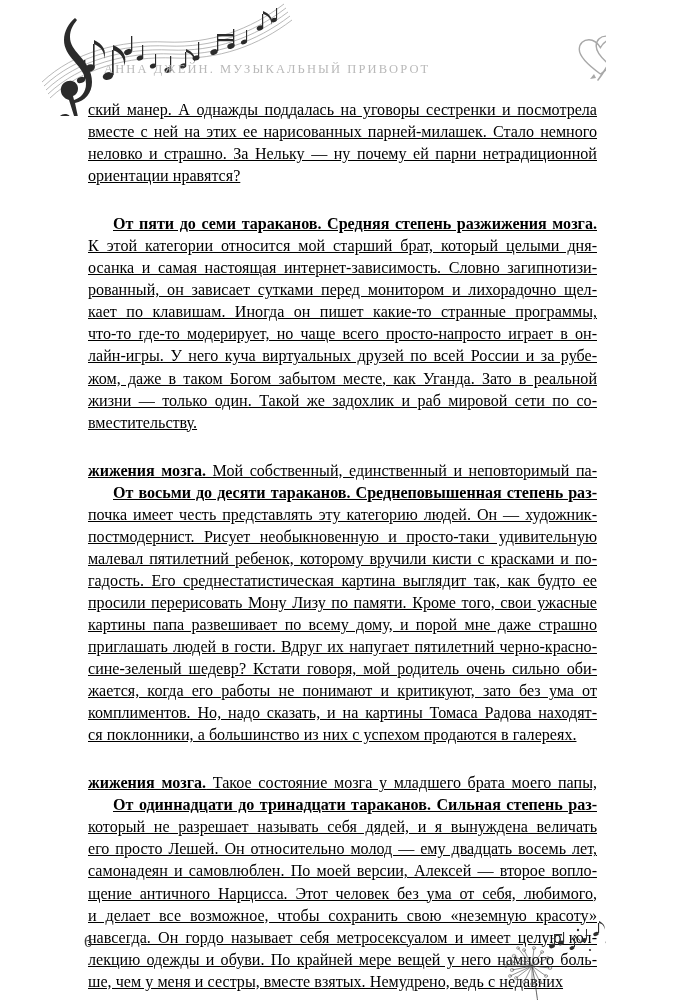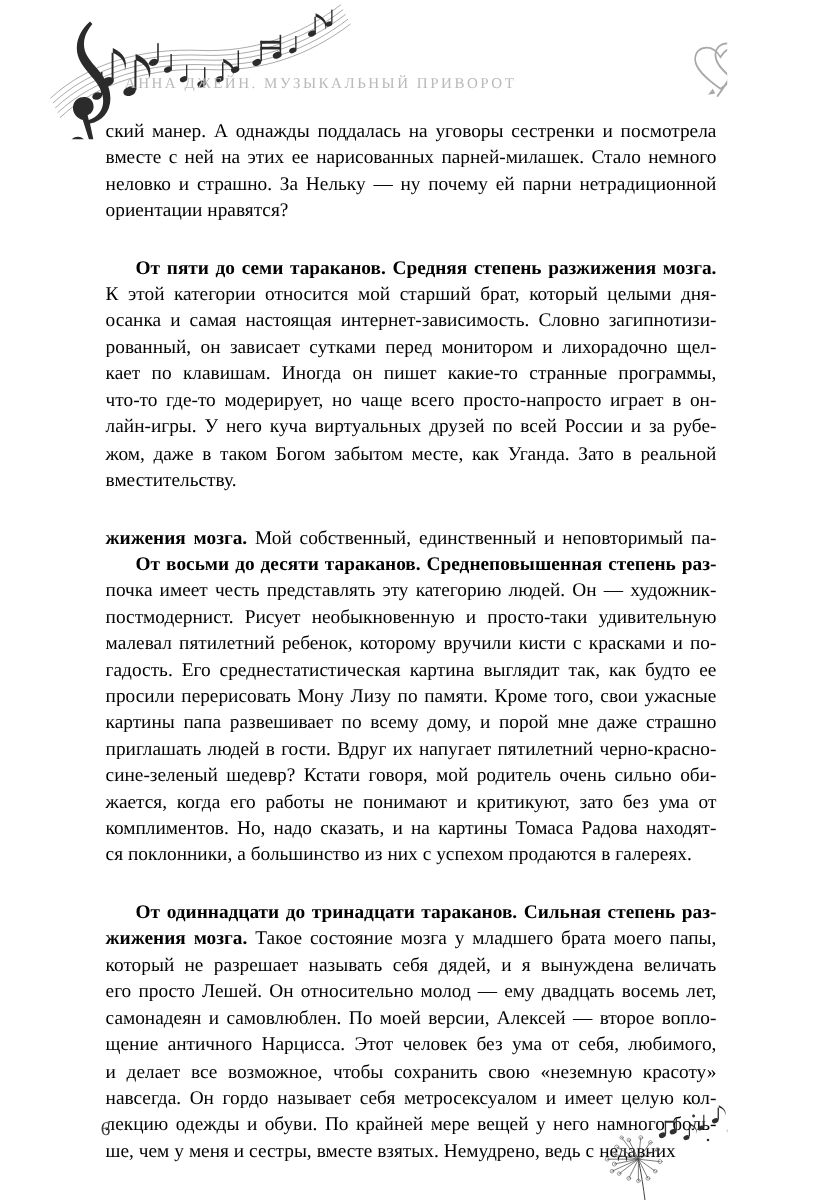--- a/index.html
+++ b/index.html
@@ -60,20 +60,21 @@
     height: 96px;
     pointer-events: none;
   }
 
   
   .textblock {
     position: absolute;
     left: 88px;
     top: 99px;
     width: 509px;
+    text-decoration: underline;
   }
   .para {
     margin: 0;
     font-size: 16.1px;
     line-height: 22.05px;
     text-align: justify;
     text-indent: 0;
     -webkit-hyphens: none;
     hyphens: none;
     word-spacing: 0.1px;
@@ -194,42 +195,43 @@
 
     <p class="para">
       <span class="line lead" style="text-indent:25px">От пяти до семи тараканов. Средняя степень разжижения мозга.</span>
       <span class="line">К этой категории относится мой старший брат, который целыми дня-</span>
       <span class="line">осанка и самая настоящая интернет-зависимость. Словно загипнотизи-</span>
       <span class="line">рованный, он зависает сутками перед монитором и лихорадочно щел-</span>
       <span class="line">кает по клавишам. Иногда он пишет какие-то странные программы,</span>
       <span class="line">что-то где-то модерирует, но чаще всего просто-напросто играет в он-</span>
       <span class="line">лайн-игры. У него куча виртуальных друзей по всей России и за рубе-</span>
       <span class="line">жом, даже в таком Богом забытом месте, как Уганда. Зато в реальной</span>
+      <span class="line">жизни — только один. Такой же задохлик и раб мировой сети по со-</span>
       <span class="line last">вместительству.</span>
     </p>
 
     <p class="para">
       <span class="line"><b class="lead">жижения мозга.</b> Мой собственный, единственный и неповторимый па-</span>
       <span class="line lead" style="text-indent:25px">От восьми до десяти тараканов. Среднеповышенная степень раз-</span>
       <span class="line">почка имеет честь представлять эту категорию людей. Он — художник-</span>
       <span class="line">постмодернист. Рисует необыкновенную и просто-таки удивительную</span>
       <span class="line">малевал пятилетний ребенок, которому вручили кисти с красками и по-</span>
       <span class="line">гадость. Его среднестатистическая картина выглядит так, как будто ее</span>
       <span class="line">просили перерисовать Мону Лизу по памяти. Кроме того, свои ужасные</span>
       <span class="line">картины папа развешивает по всему дому, и порой мне даже страшно</span>
       <span class="line">приглашать людей в гости. Вдруг их напугает пятилетний черно-красно-</span>
       <span class="line">сине-зеленый шедевр? Кстати говоря, мой родитель очень сильно оби-</span>
       <span class="line">жается, когда его работы не понимают и критикуют, зато без ума от</span>
       <span class="line">комплиментов. Но, надо сказать, и на картины Томаса Радова находят-</span>
       <span class="line last">ся поклонники, а большинство из них с успехом продаются в галереях.</span>
     </p>
 
     <p class="para">
+      <span class="line"><b class="lead">жижения мозга.</b> Такое состояние мозга у младшего брата моего папы,</span>
       <span class="line lead" style="text-indent:25px">От одиннадцати до тринадцати тараканов. Сильная степень раз-</span>
-      <span class="line"><b class="lead">жижения мозга.</b> Такое состояние мозга у младшего брата моего папы,</span>
       <span class="line">который не разрешает называть себя дядей, и я вынуждена величать</span>
       <span class="line">его просто Лешей. Он относительно молод — ему двадцать восемь лет,</span>
       <span class="line">самонадеян и самовлюблен. По моей версии, Алексей — второе вопло-</span>
       <span class="line">щение античного Нарцисса. Этот человек без ума от себя, любимого,</span>
       <span class="line">и делает все возможное, чтобы сохранить свою «неземную красоту»</span>
       <span class="line">навсегда. Он гордо называет себя метросексуалом и имеет целую кол-</span>
       <span class="line">лекцию одежды и обуви. По крайней мере вещей у него намного боль-</span>
       <span class="line last">ше, чем у меня и сестры, вместе взятых. Немудрено, ведь с недавних</span>
     </p>
 

